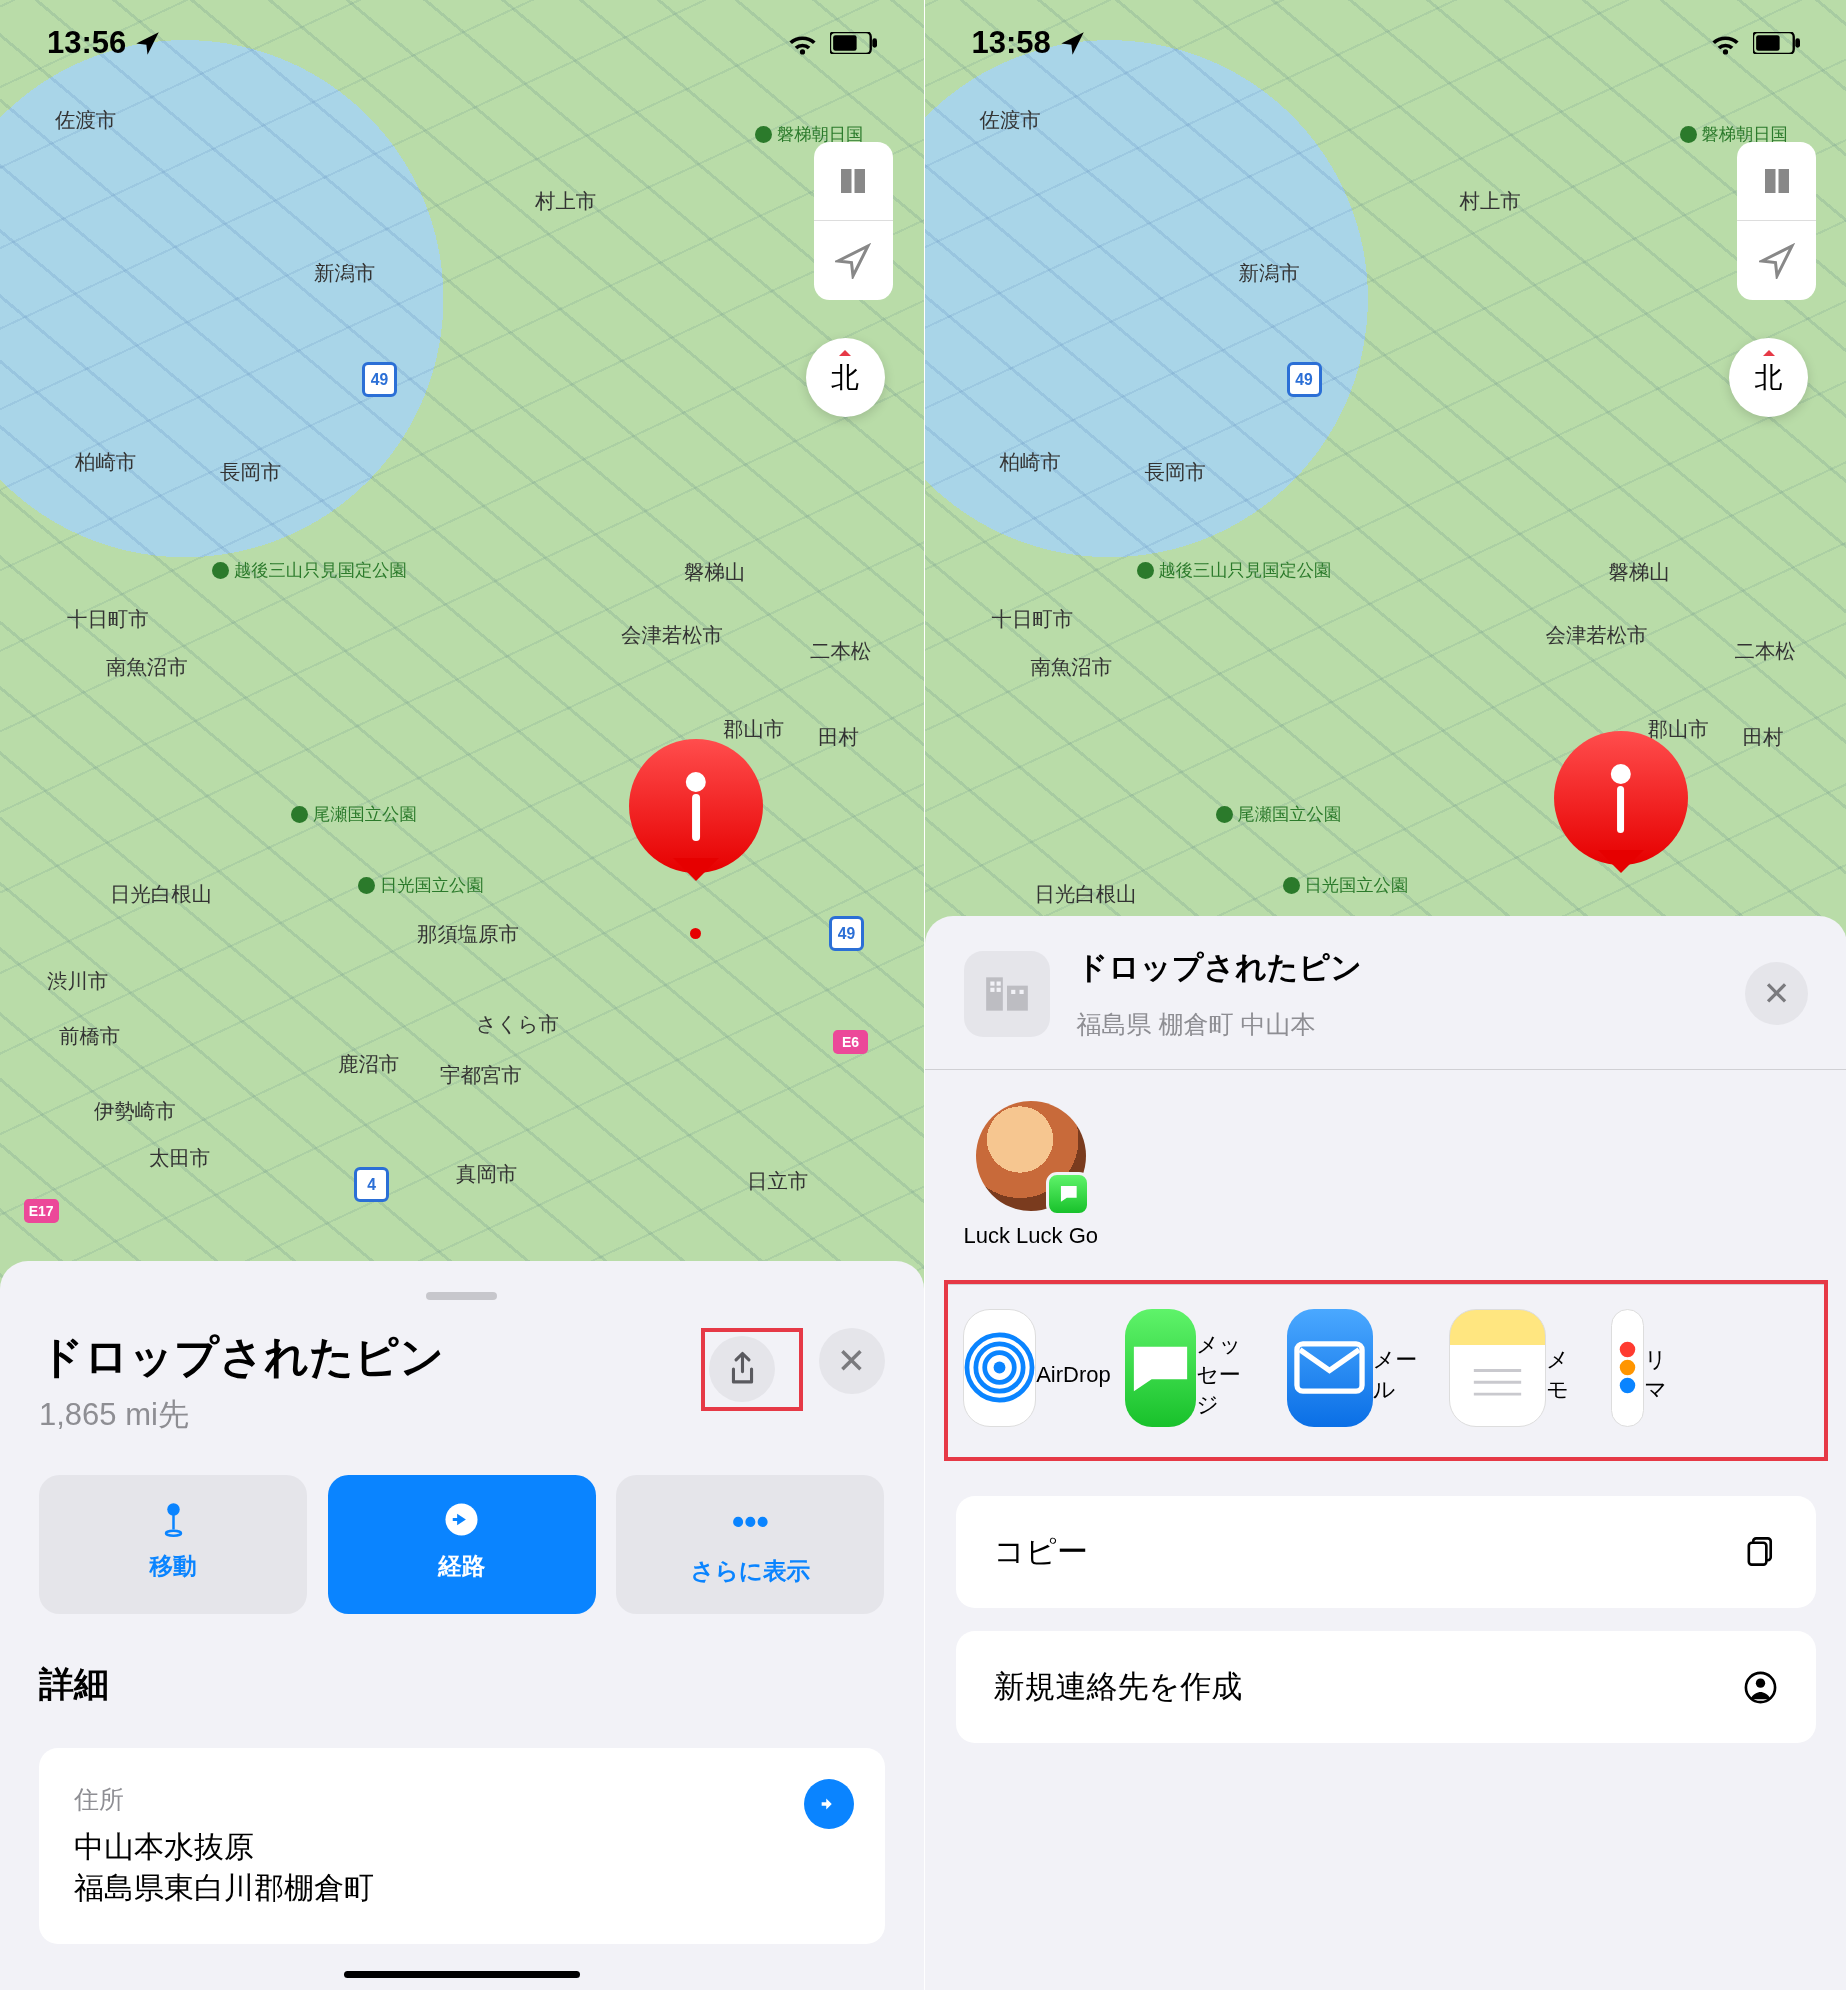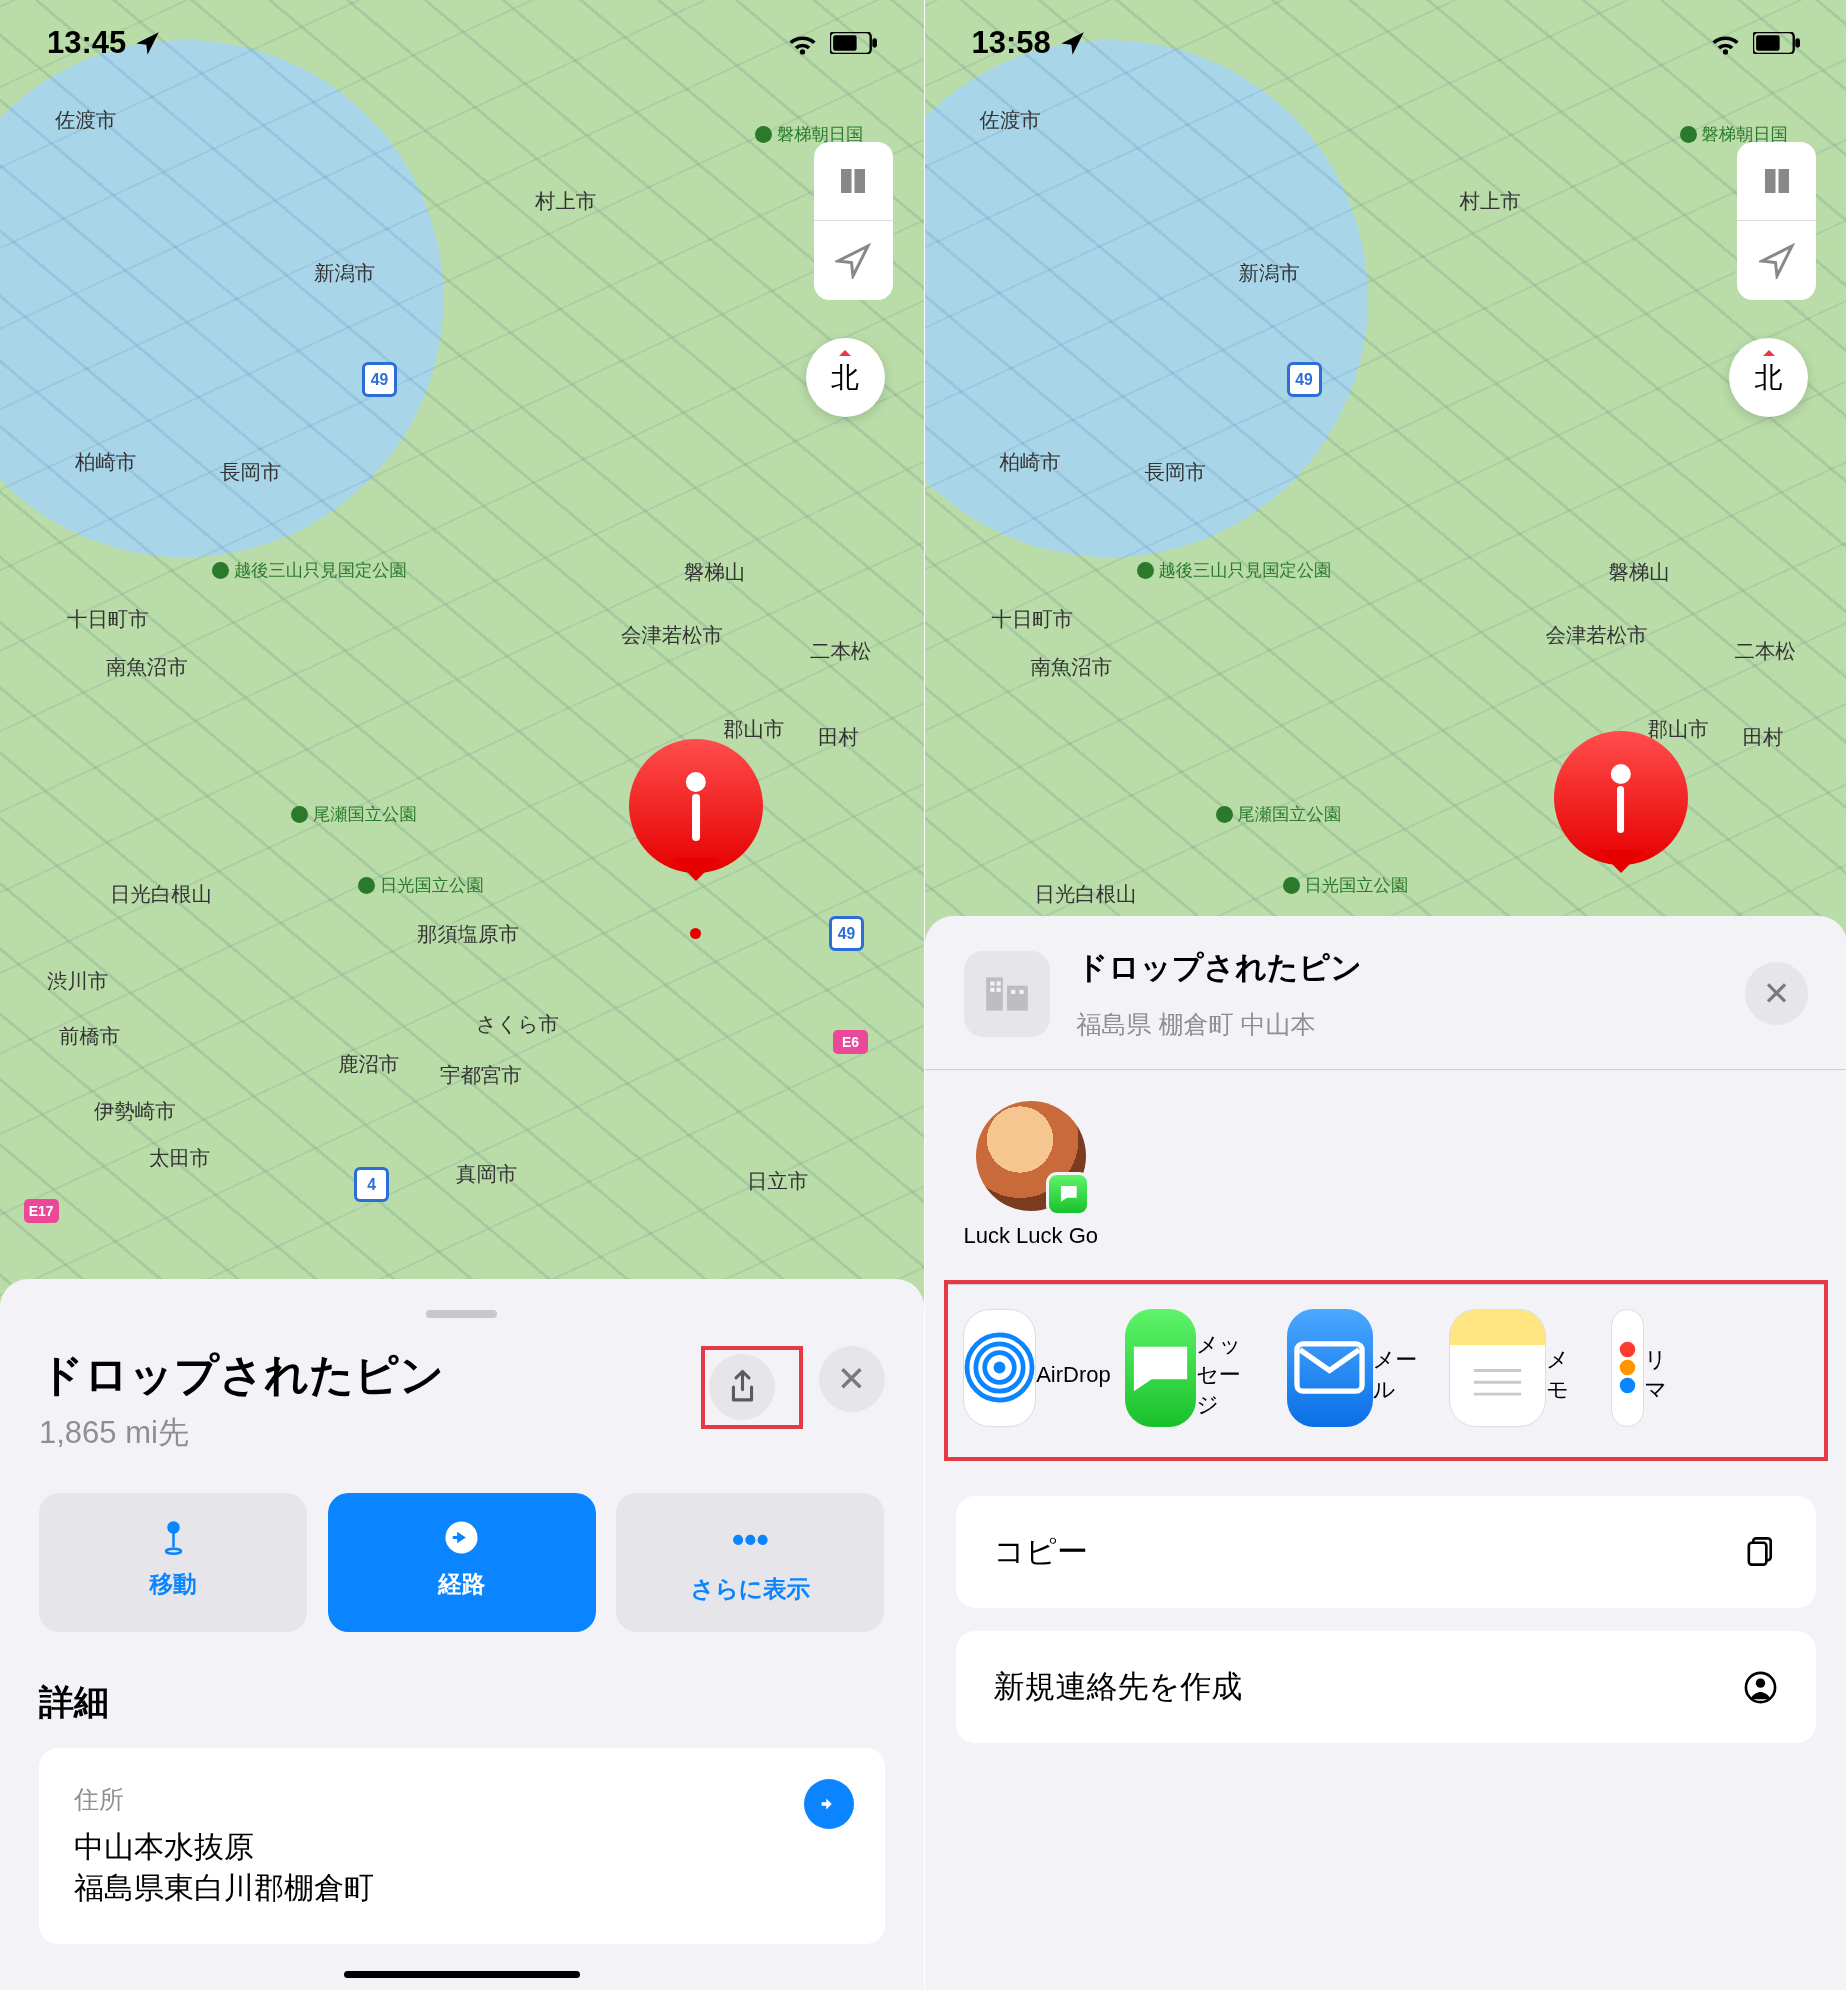--- a/index.html
+++ b/index.html
@@ -55,21 +55,21 @@
 .share-box { border:4.7px solid #e63946; padding:4.7px 23.6px 4.7px 4.7px; display:flex; align-items:center; }
 .icon-btn { width:66px; height:66px; border-radius:50%; background:#e5e5ea; display:flex; align-items:center; justify-content:center; font-size:31px; color:#5a5a5f; }
 .close-btn { width:66px; height:66px; border-radius:50%; background:#e5e5ea; display:flex; align-items:center; justify-content:center; font-size:35px; color:#7a7a7e; margin-left:15.7px; }
 
 .actions { display:flex; gap:20.4px; margin-top:39px; }
 .action { flex:1; border-radius:20.4px; padding:27px 7.9px; display:flex; flex-direction:column; align-items:center; gap:12.6px; font-size:23.6px; font-weight:600; }
 .action.primary { background:#0a84ff; color:#fff; }
 .action.secondary { background:#e5e5ea; color:#0a84ff; }
 .action .ico { font-size:35px; }
 
-.section-title { font-size:35px; font-weight:700; margin-top:47px; margin-bottom:22px; }
+.section-title { font-size:35px; font-weight:700; margin-top:47px; margin-bottom:40px; }
 .detail-card { background:#fff; border-radius:19px; padding:35px; font-size:30px; color:#000; position:relative; }
 .detail-card .label { color:#8e8e93; font-size:25px; margin-bottom:11px; }
 .detail-card .go { position:absolute; right:31px; top:31px; width:50px; height:50px; border-radius:50%; background:#0a84ff; color:#fff; display:flex; align-items:center; justify-content:center; font-size:27px; }
 
 .home-ind { position:absolute; bottom:12.6px; left:50%; transform:translateX(-50%); width:236px; height:7.9px; border-radius:4.7px; background:#000; z-index:200; }
 
 
 .sheet { position:absolute; left:0; right:0; bottom:0; top:46%; background:#f2f2f7; border-radius:28px 28px 0 0; z-index:60; padding:31px 0 0; }
 .sheet-head { display:flex; align-items:center; padding:0 39px 28px; border-bottom:0.8px solid #d0d0d4; }
 .sheet-ico { width:86px; height:86px; border-radius:19px; background:#e5e5ea; display:flex; align-items:center; justify-content:center; font-size:39px; color:#8e8e93; }
@@ -101,21 +101,21 @@
 svg { display:block; }
 </style>
 </head>
 <body>
 
 <div class="screen">
   <div class="map"></div>
 
   <div class="status">
     <div class="left">
-      <span>13:45</span>
+      <span>13:56</span>
       <span class="loc-icon">
         <svg width="27" height="27" viewBox="0 0 24 24">
             <path d="M2 12 L22 2 L12 22 L11 13 Z" fill="#000"></path>
           </svg>
       </span>
     </div>
     <div class="right">
       <span>
         <svg width="33" height="23.6" viewBox="0 0 24 18">
             <path d="M12 18a2 2 0 100-4 2 2 0 000 4zm-6-6a9 9 0 0112 0l-2 2a6 6 0 00-8 0zm-4-4a15 15 0 0120 0l-2 2a12 12 0 00-16 0z" fill="#000"></path>

